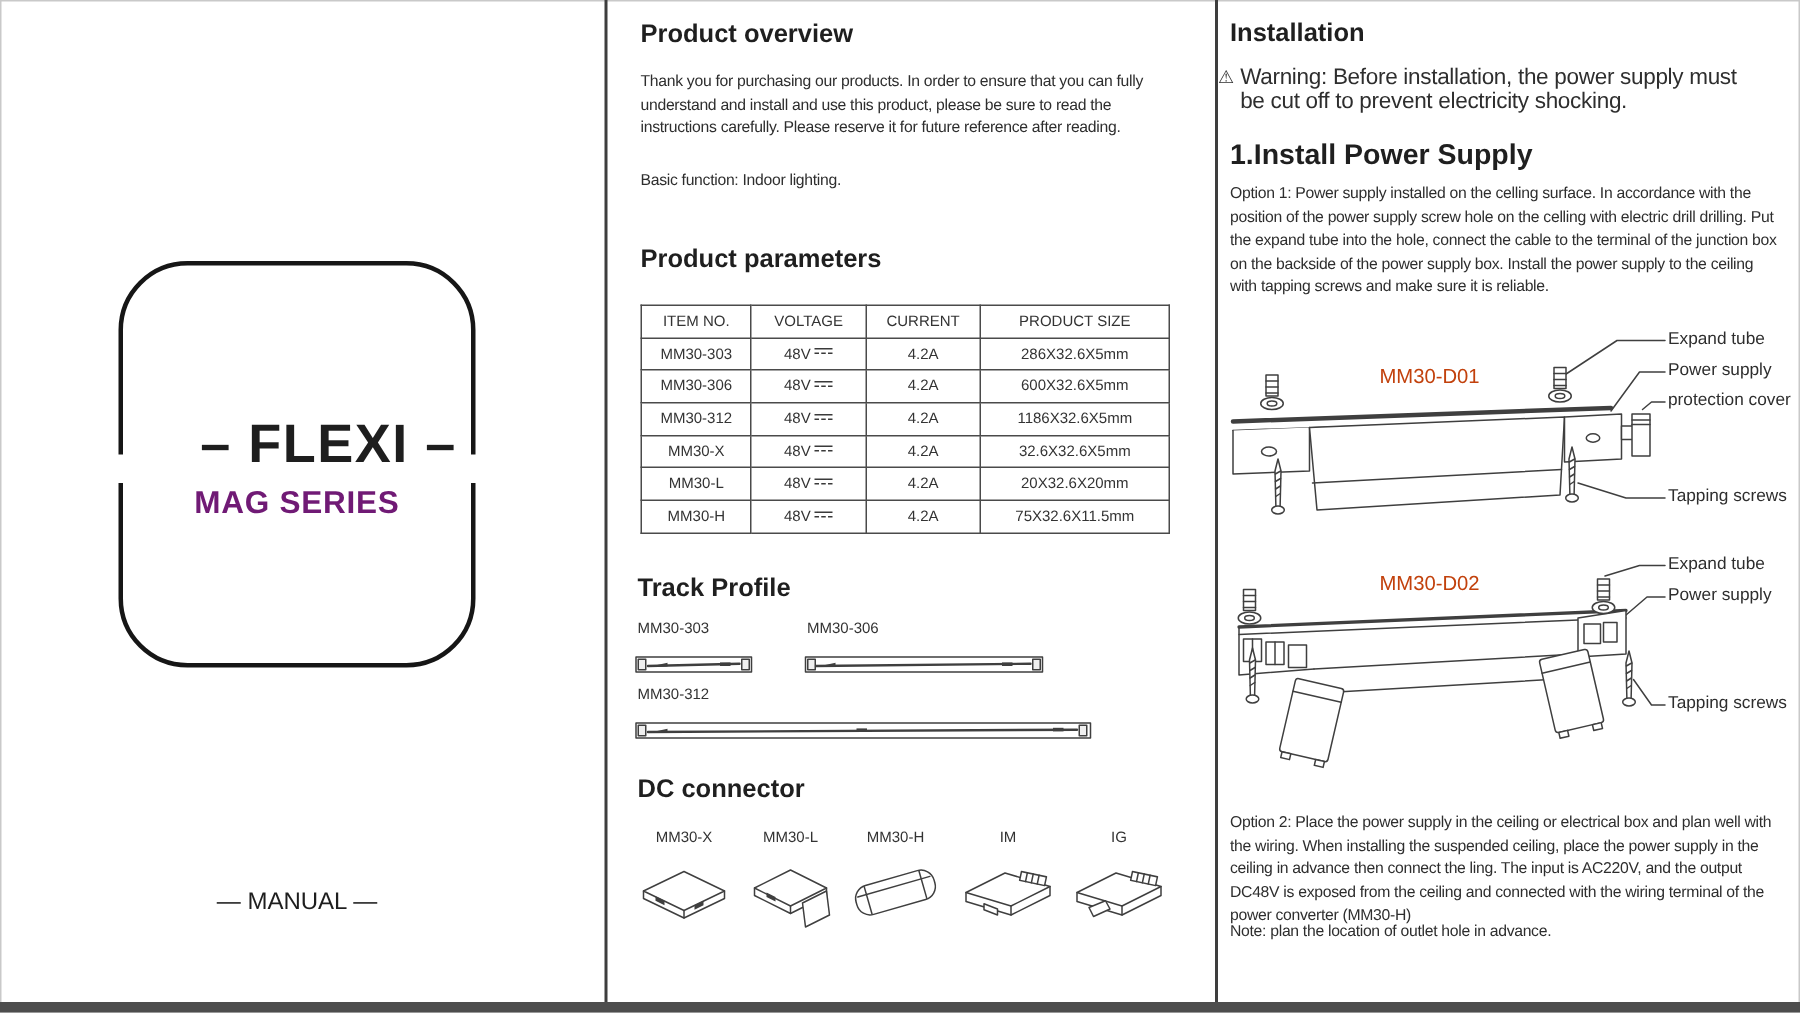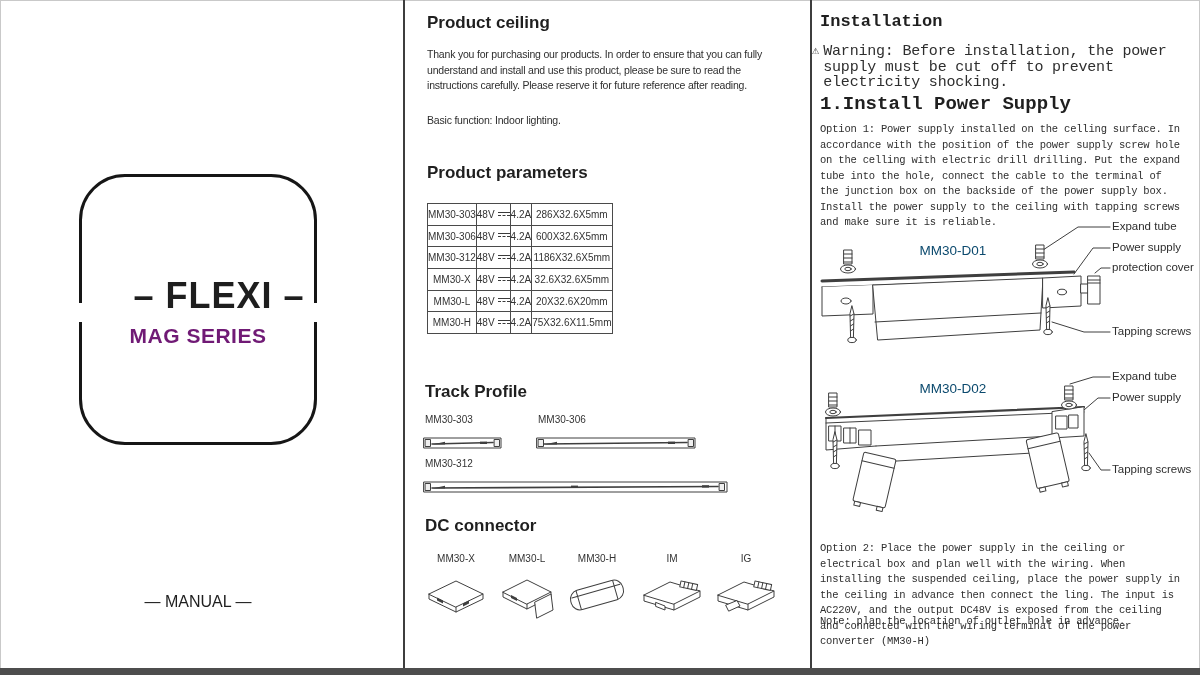--- a/index.html
+++ b/index.html
@@ -39,26 +39,26 @@
     font-size:10px;color:#333;table-layout:fixed;}
   .params-table td,.params-table th{border:1px solid #4a4a4a;text-align:center;
     height:20.7px;padding:0;font-weight:400;white-space:nowrap;}
   .col-item{width:73px;} .col-volt{width:76px;} .col-cur{width:76px;} .col-size{width:126px;}
   .dcsym{display:inline-block;width:12px;vertical-align:middle;margin-left:3px;margin-top:-3px;}
   .dcsym i{display:block;border-top:1.5px solid #3a3a3a;}
   .dcsym i+i{margin-top:2px;border-top:1.5px dashed #3a3a3a;}
   .dc-label{position:absolute;top:553px;font-size:10px;color:#333;transform:translateX(-50%);white-space:nowrap;}
 
   
-  .right{position:absolute;left:820px;top:0;width:372px;height:488px;font-family:Liberation Mono, monospace;}
+  .right{position:absolute;left:820px;top:0;width:372px;height:488px;}
   .warn-row{position:absolute;left:-8px;top:44px;width:368px;display:flex;gap:4px;}
   .warn-icon{font-size:12px;line-height:15px;color:#2e2e2e;flex:0 0 auto;}
   .warn-text{font-size:15px;line-height:15.5px;letter-spacing:-0.2px;color:#2e2e2e;width:349px;}
   .callout{position:absolute;font-size:11.5px;color:#2e2e2e;white-space:nowrap;}
-  .diagram-label{position:absolute;width:130px;text-align:center;font-size:13.5px;color:#0c4a6e;}
+  .diagram-label{position:absolute;width:130px;text-align:center;font-size:13.5px;color:#c2410c;}
 
   svg{position:absolute;overflow:visible;}
   svg .ln{stroke:#3f3f3f;stroke-width:1;fill:none;stroke-linejoin:round;stroke-linecap:round;}
   svg .fw{fill:#fff;}
   svg .fd{fill:#3f3f3f;stroke:none;}
 </style>
 </head>
 <body>
 
 <div class="page-border"></div>
@@ -68,28 +68,34 @@
 
 <div class="logo-box">
   <div class="logo-gap l"></div>
   <div class="logo-gap r"></div>
   <div class="brand">– FLEXI –</div>
   <div class="series">MAG SERIES</div>
 </div>
 <div class="manual">— MANUAL —</div>
 
 <div class="mid">
-  <div class="h1" style="left:4px;top:13px;">Product ceiling</div>
+  <div class="h1" style="left:4px;top:13px;">Product overview</div>
   <div class="para" style="left:4px;top:47px;width:356px;">Thank you for purchasing our products. In order to ensure that you can fully understand and install and use this product, please be sure to read the instructions carefully. Please reserve it for future reference after reading.</div>
   <div class="para" style="left:4px;top:113px;width:356px;">Basic function: Indoor lighting.</div>
 
   <div class="h1" style="left:4px;top:163px;">Product parameters</div>
 
   <table class="params-table">
     <tbody>
+        <tr>
+      <th class="col-item">ITEM NO.</th>
+      <th class="col-volt">VOLTAGE</th>
+      <th class="col-cur">CURRENT</th>
+      <th class="col-size">PRODUCT SIZE</th>
+    </tr>
     <tr>
       <td>MM30-303</td>
       <td><span>48V</span><span class="dcsym"><i></i><i></i></span></td>
       <td>4.2A</td>
       <td>286X32.6X5mm</td>
     </tr>
     <tr>
       <td>MM30-306</td>
       <td><span>48V</span><span class="dcsym"><i></i><i></i></span></td>
       <td>4.2A</td>

